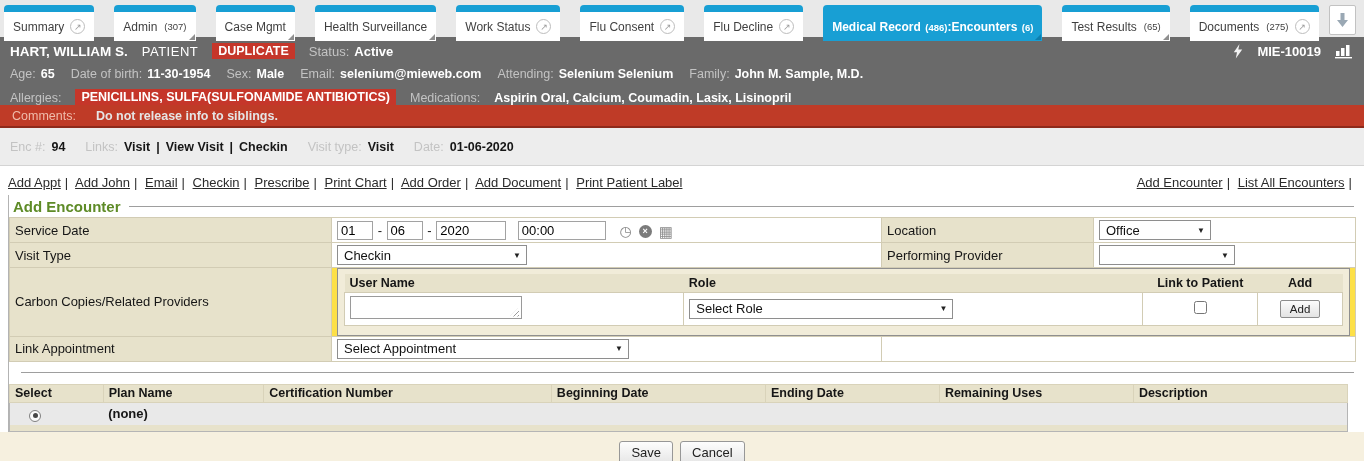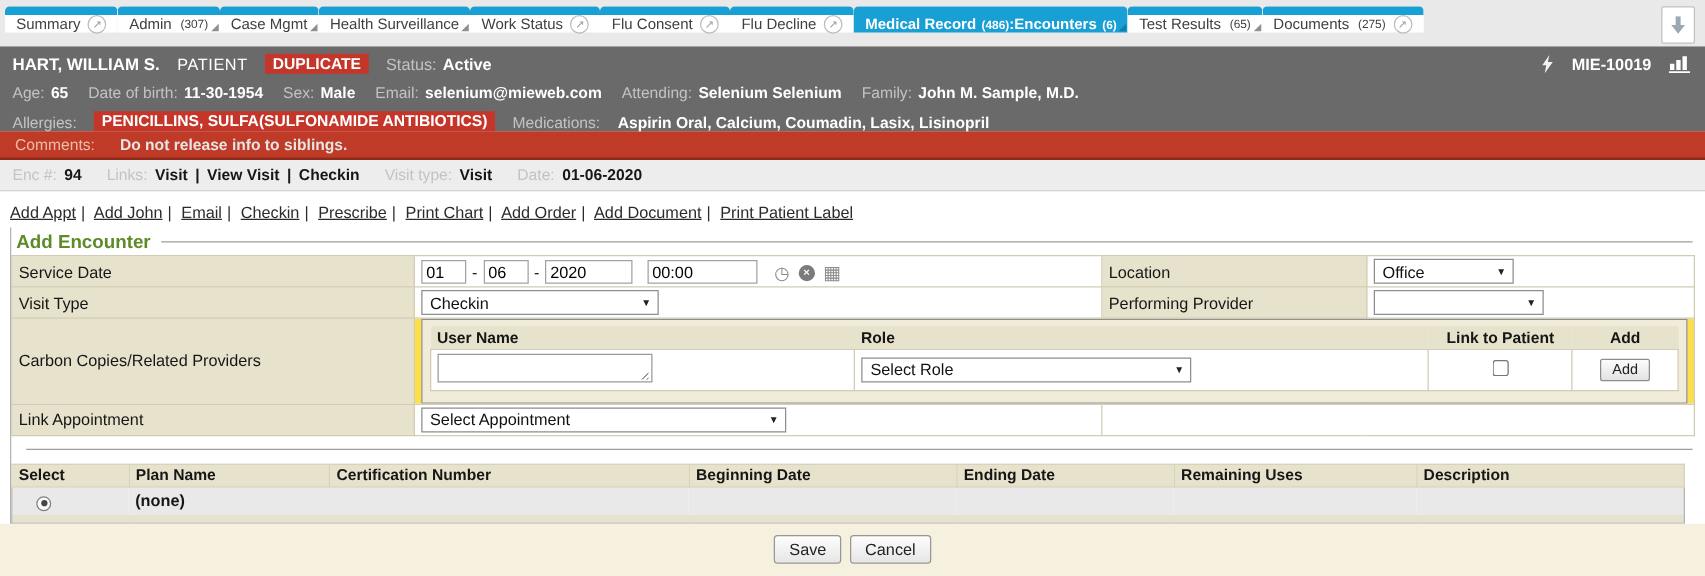--- a/index.html
+++ b/index.html
@@ -1,22 +1,22 @@
 <!DOCTYPE html>
 <html><head>
 <meta charset="utf-8">
 <style>
   * { box-sizing: border-box; margin: 0; padding: 0; }
   html,body { width:1364px; height:461px; overflow:hidden; }
   body { font-family:"Liberation Sans", sans-serif; background:#fff; font-size:13px; }
 
   
   .tabbar { height:37px; background:#e9e9e9; display:flex; align-items:flex-start; padding:5px 40px 0 4px; position:relative; }
-  .tab { background:#fff; border-top:7px solid #189fd4; border-radius:4px 4px 0 0; height:21px;
-         display:flex; align-items:center; gap:6px; padding:0 9px; margin-right:0; position:relative;
+  .tab { background:#fff; border-top:7px solid #189fd4; border-radius:4px 4px 0 0; height:36px;
+         display:flex; align-items:center; gap:6px; padding:0 9px; margin-right:20px; position:relative;
          color:#3f3f3f; font-size:12px; white-space:nowrap; cursor:pointer; }
   .tab .count { font-size:9.5px; margin-left:1px; }
   .tab.fold::after { content:""; position:absolute; right:1px; bottom:1px;
          border-left:6px solid transparent; border-bottom:6px solid #8f8f8f; }
   .tab.active { background:#189fd4; color:#fff; font-weight:bold; }
   .tab.active.fold::after { border-bottom-color:#0d7fae; }
   .popout { width:15px; height:15px; border:1px solid #bdbdbd; border-radius:50%; color:#9c9c9c;
          display:inline-flex; align-items:center; justify-content:center; font-size:9px; flex:none; }
   .dlbtn { position:absolute; right:8px; top:5px; width:27px; height:30px; background:#fff;
          border:1px solid #c2c2c2; border-radius:2px; display:flex; align-items:center; justify-content:center; cursor:pointer; }
@@ -37,21 +37,21 @@
   .pid { font-weight:bold; font-size:13px; }
   .iconbtn { display:inline-flex; align-items:center; cursor:pointer; }
 
   
   .comments { background:#bf3b27; border-bottom:2px solid #8e2a1b; height:23px;
          display:flex; align-items:center; padding:0 12px; font-size:12.5px; }
   .comments .clbl { color:#efbcab; }
   .comments .ctxt { color:#e5e5e5; font-weight:bold; margin-left:20px; }
 
   
-  .encbar { background:#ededed; border-bottom:1px solid #d4d4d4; height:25px;
+  .encbar { background:#ededed; border-bottom:1px solid #d4d4d4; height:38px;
          display:flex; align-items:center; gap:6px; padding:0 10px; font-size:12.5px; color:#616161; }
   .encbar .val { color:#161616; }
   .encbar .grp { margin-right:14px; display:inline-flex; gap:6px; align-items:center; }
   .enclink { color:#161616; font-weight:bold; text-decoration:none; cursor:pointer; }
   .pipe { color:#161616; font-weight:bold; }
 
   
   .linkrow { display:flex; justify-content:space-between; padding:9px 8px 5px 8px; font-size:13px; }
   .linkrow a { color:#2b2b2b; text-decoration:underline; cursor:pointer; white-space:nowrap; }
   .lsep { color:#2b2b2b; margin:0 4px; }
@@ -255,20 +255,24 @@
   <span>
     <a>Add Appt</a><span class="lsep">|</span>
     <a>Add John</a><span class="lsep">|</span>
     <a>Email</a><span class="lsep">|</span>
     <a>Checkin</a><span class="lsep">|</span>
     <a>Prescribe</a><span class="lsep">|</span>
     <a>Print Chart</a><span class="lsep">|</span>
     <a>Add Order</a><span class="lsep">|</span>
     <a>Add Document</a><span class="lsep">|</span>
     <a>Print Patient Label</a>
+  </span>
+  <span>
+    <a>Add Encounter</a><span class="lsep">|</span>
+    <a>List All Encounters</a><span class="lsep">|</span>
   </span>
 </div>
 
 <div class="fieldset">
   <div class="sect">
     <span class="sect-t">Add Encounter</span>
     <span class="sect-line"></span>
   </div>
   <table class="ftable">
     <colgroup>

